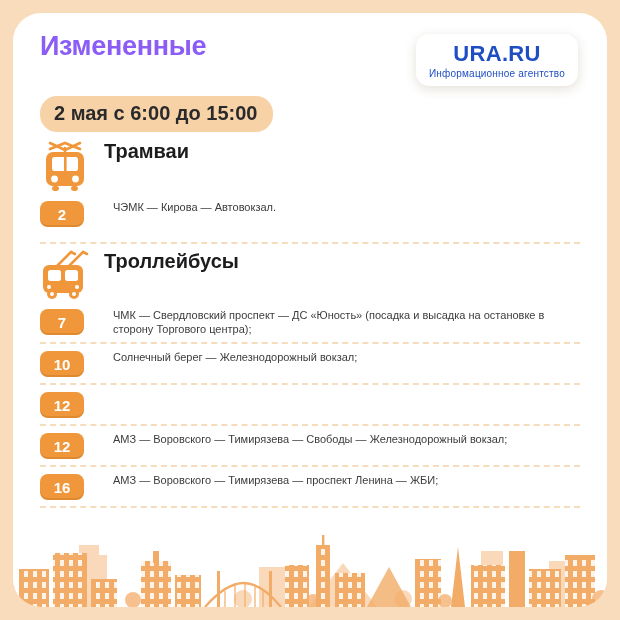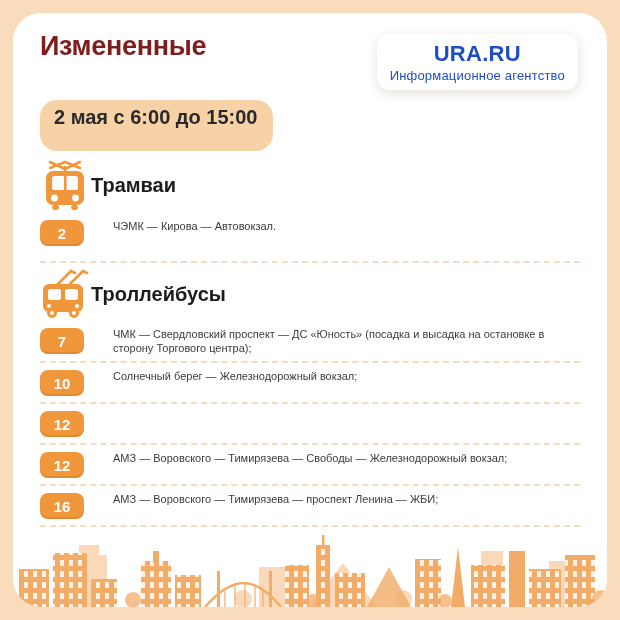--- a/index.html
+++ b/index.html
@@ -17,47 +17,47 @@
     background: #ffffff;
     border-radius: 28px;
     padding: 15px 27px 0 27px;
     overflow: hidden;
   }
   
   .header { display: flex; justify-content: space-between; align-items: flex-start; }
   .title {
     margin: 4px 0 0 0;
     font-size: 27px; line-height: 1.1;
-    font-weight: 800; color: #7f1d1d;
+    font-weight: 800; color: #8b5cf6;
     letter-spacing: -0.3px;
     text-align: right;
   }
   .logo-box {
     margin-top: 6px; margin-right: 2px;
     background: #ffffff;
     border-radius: 13px;
     padding: 9px 13px 7px 13px;
     box-shadow: 0 3px 12px rgba(90,60,20,0.16);
     text-align: center;
   }
   .logo-name { color: #1F4EC4; font-weight: 800; font-size: 22px; letter-spacing: 0.3px; line-height: 1; text-align: center; }
-  .logo-tagline { color: #1F4EC4; font-size: 13px; margin-top: 3px; letter-spacing: 0.2px; }
+  .logo-tagline { color: #1F4EC4; font-size: 10px; margin-top: 3px; letter-spacing: 0.2px; }
   
   .date-badge {
     display: inline-block;
     margin-top: 10px;
     background: #F8D2A7;
     border-radius: 17px;
-    padding: 6px 16px 22px 14px;
+    padding: 6px 16px 7px 14px;
     font-size: 20px; font-weight: 700; color: #2A2A2C;
   }
   
   #sections { margin-top: 8px; }
   .section + .section { border-top: 2px dashed #F5DCBC; margin-top: 9px; }
-  .section-head { display: flex; align-items: center; gap: 1px; margin: 6px 0 2px 0; }
+  .section-head { display: flex; align-items: flex-start; gap: 14px; margin: 6px 0 2px 0; }
   .icon-host { width: 50px; display: flex; justify-content: center; }
   .section-title { margin: 0; font-size: 20px; font-weight: 800; color: #1C1C1E; }
   .route-row { display: flex; align-items: flex-start; padding: 6px 0 6px 0; }
   .route-row + .route-row { border-top: 2px dashed #F5DCBC; }
   .route-badge {
     flex: 0 0 44px; height: 26px;
     margin-top: 1px;
     background: #F0973B;
     border-radius: 8px;
     color: #fff; font-weight: 800; font-size: 15px;

